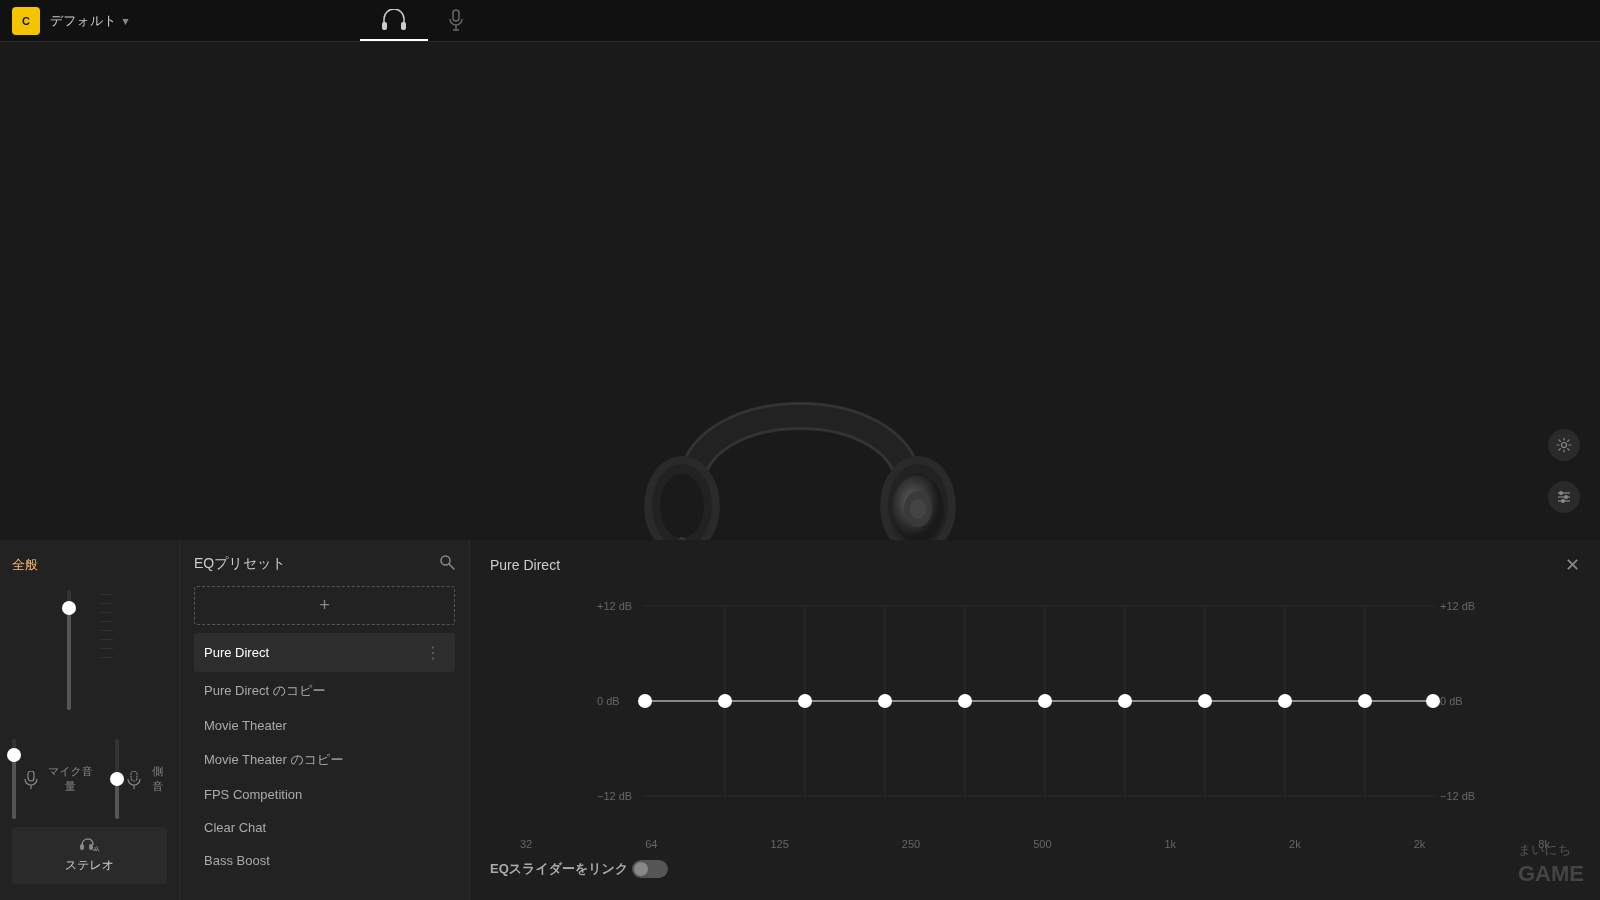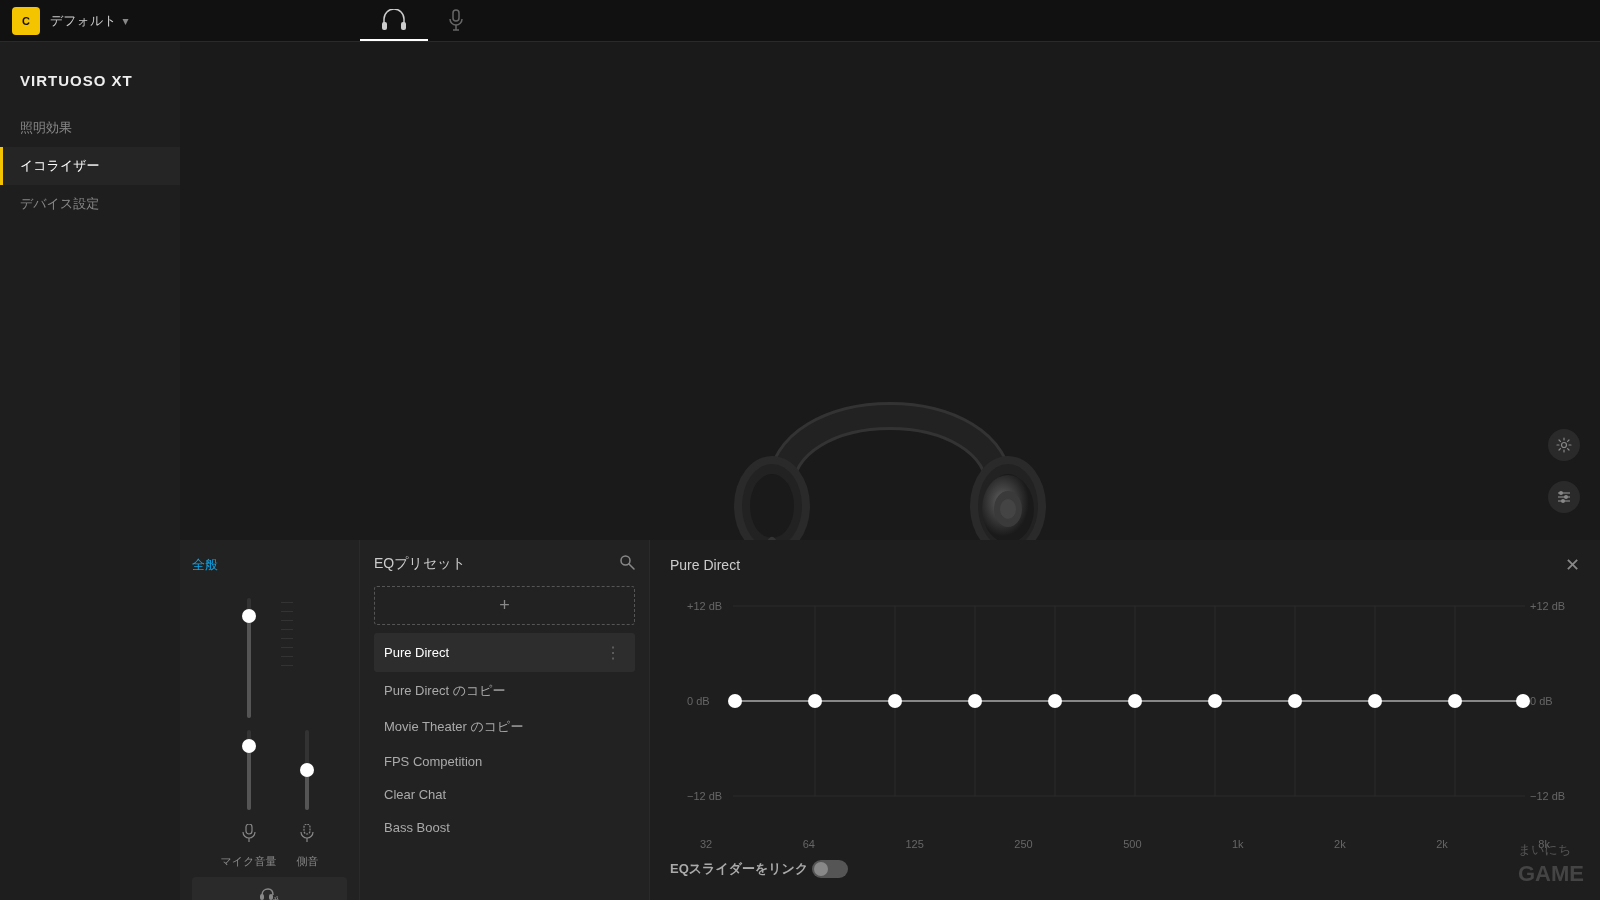--- a/index.html
+++ b/index.html
@@ -161,33 +161,33 @@
     .volume-panel {
       width: 180px;
       background: #222;
       padding: 16px 12px;
       display: flex;
       flex-direction: column;
       border-right: 1px solid #2a2a2a;
     }
     .panel-label {
       font-size: 13px;
-      color: #0ea5e9;
-      margin-bottom: 24px;
+      color: #fdba74;
+      margin-bottom: 16px;
     }
     .sliders-row {
       display: flex;
       gap: 30px;
       flex: 1;
       align-items: flex-start;
       justify-content: center;
     }
     .slider-col {
       display: flex;
-      flex-direction: column;
+      flex-direction: row;
       align-items: center;
       gap: 8px;
     }
     .vertical-slider-track {
       width: 4px;
       height: 120px;
       background: #333;
       border-radius: 2px;
       position: relative;
     }
@@ -413,32 +413,20 @@
         <path d="M2 10c0 3.3 2.7 6 6 6s6-2.7 6-6" stroke="#666" stroke-width="1.5" fill="none"></path>
         <line x1="8" y1="16" x2="8" y2="21" stroke="#666" stroke-width="1.5"></line>
         <line x1="5" y1="21" x2="11" y2="21" stroke="#666" stroke-width="1.5"></line>
       </svg>
     </div>
   </div>
 </div>
 
 <div class="main-area">
 
-  <div class="sidebar">
-    <div class="device-title">VIRTUOSO XT</div>
-    <div class="nav-item">
-      <span>照明効果</span>
-    </div>
-    <div class="nav-item active">
-      <span>イコライザー</span>
-    </div>
-    <div class="nav-item">
-      <span>デバイス設定</span>
-    </div>
-  </div>
 
   <div class="center-content">
 
     <div class="headphone-img">
       <svg width="380" height="320" viewBox="0 0 380 320" xmlns="http://www.w3.org/2000/svg">
 
         <path d="M80 180 C80 80 300 80 300 180" stroke="#333" stroke-width="28" fill="none" stroke-linecap="round"></path>
         <path d="M80 180 C80 80 300 80 300 180" stroke="#222" stroke-width="22" fill="none" stroke-linecap="round"></path>
 
         <ellipse cx="72" cy="195" rx="38" ry="50" fill="#2a2a2a"></ellipse>
@@ -567,20 +555,23 @@
         </button>
         <div class="preset-list">
           <div class="preset-item active">
             <span>Pure Direct</span>
             <button class="preset-more">⋮</button>
           </div>
           <div class="preset-item">
             <span>Pure Direct のコピー</span>
           </div>
           <div class="preset-item">
+            <span>Movie Theater</span>
+          </div>
+          <div class="preset-item">
             <span>Movie Theater のコピー</span>
           </div>
           <div class="preset-item">
             <span>FPS Competition</span>
           </div>
           <div class="preset-item">
             <span>Clear Chat</span>
           </div>
           <div class="preset-item">
             <span>Bass Boost</span>

